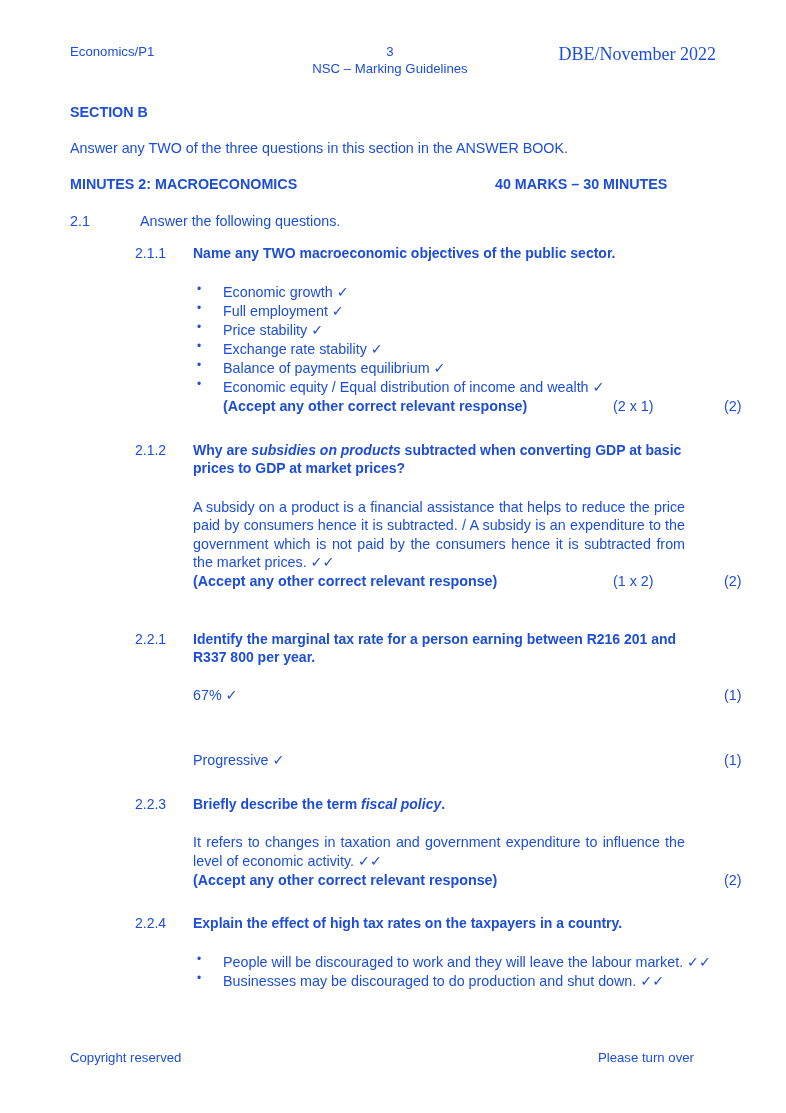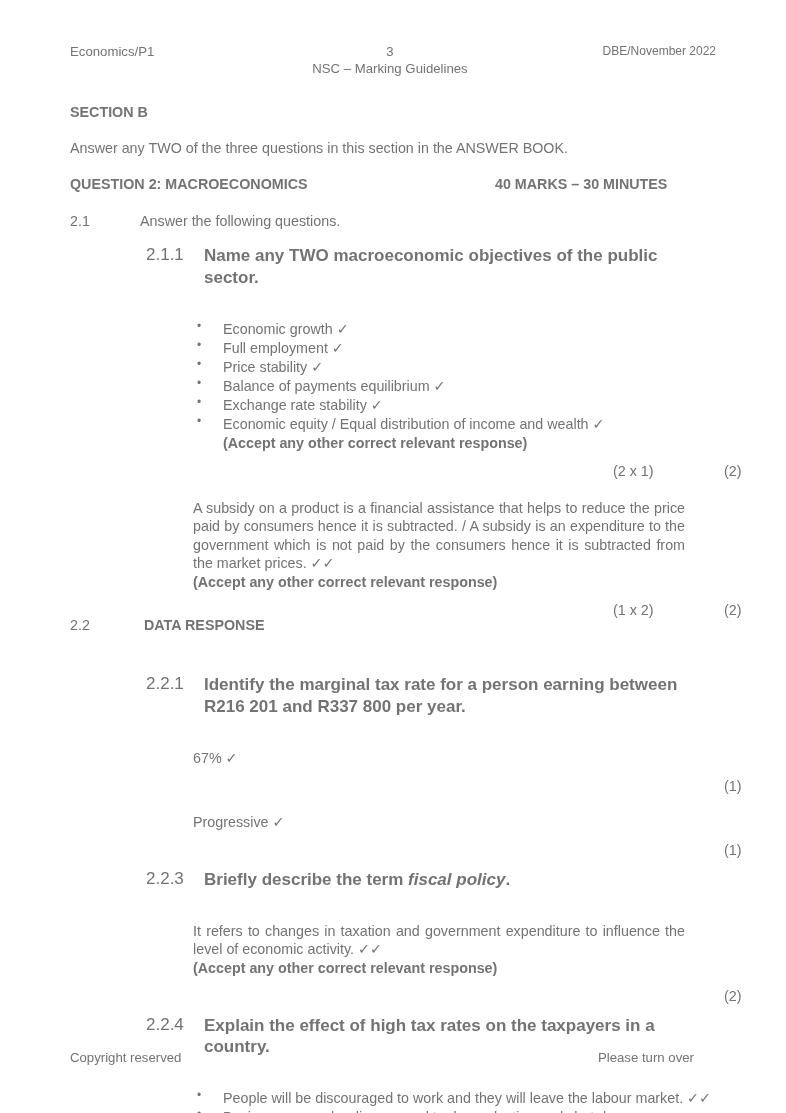--- a/index.html
+++ b/index.html
@@ -6,21 +6,21 @@
     margin: 0;
     padding: 0;
     background: #ffffff;
   }
   .page {
     position: relative;
     width: 786px;
     height: 1113px;
     background: #ffffff;
     font-family: "Liberation Sans", sans-serif;
-    color: #737373;
+    color: #1d4ed8;
     overflow: hidden;
   }
 
   
   .hdr {
     position: absolute;
     left: 70px;
     top: 44px;
     width: 646px;
     height: 46px;
@@ -33,22 +33,23 @@
     position: absolute;
     left: 0;
     top: 0;
     font-size: 13.2px;
     white-space: nowrap;
   }
   .hdr-right {
     position: absolute;
     right: 0;
     top: 0;
-    font-size: 12px;
-    white-space: nowrap;
+    font-size: 18px;
+    white-space: nowrap;
+    font-family: Liberation Serif, serif;
   }
   .hdr-center {
     position: absolute;
     left: 0;
     top: 0;
     width: 640px;
     text-align: center;
     font-size: 13.2px;
     white-space: nowrap;
   }
@@ -104,22 +105,22 @@
     position: absolute;
     left: 0;
     top: 0;
   }
   .lvl1.bold { font-weight: bold; }
 
   
   .lvl2 {
     position: relative;
     padding-left: 123px;
-    font-size: 17px;
-    margin: 11px;
+    font-size: 14px;
+    margin: 0;
   }
   .lvl2 .num {
     position: absolute;
     left: 65px;
     top: 0;
     font-weight: normal;
   }
   .qtext {
     font-weight: bold;
     display: block;
@@ -167,21 +168,20 @@
     max-width: 492px;
     text-align: right;
   }
 
   
   .mk {
     position: absolute;
     top: 0;
     white-space: nowrap;
     font-size: 14.3px;
-    margin-top: 28px;
   }
   .mk-calc { left: 520px; }
   .mk-total { left: 631px; }
 
   .spacer-s { height: 14px; }
   .spacer-m { height: 20px; }
   .spacer-l { height: 26px; }
 
   
   .ftr {
@@ -209,74 +209,74 @@
     </div>
   </div>
 
   <div class="body">
 
     <div class="section-title">SECTION B</div>
 
     <div class="intro">Answer any TWO of the three questions in this section in the ANSWER BOOK.</div>
 
     <div class="qhead">
-      <span>QUESTION 2:  MACROECONOMICS</span>
+      <span>MINUTES 2:  MACROECONOMICS</span>
       <span class="marksinfo">40 MARKS – 30 MINUTES</span>
     </div>
 
     <div class="lvl1">
       <span class="num">2.1</span>
       <span>Answer the following questions.</span>
     </div>
 
     <div class="lvl2">
       <span class="num">2.1.1</span>
       <span class="qtext">Name any TWO macroeconomic objectives of the public sector.</span>
     </div>
 
     <div class="spacer-m"></div>
 
     <div class="ans">
       <ul class="bul">
         <li>Economic growth ✓</li>
         <li>Full employment ✓</li>
         <li>Price stability ✓</li>
+        <li>Exchange rate stability ✓</li>
         <li>Balance of payments equilibrium ✓</li>
-        <li>Exchange rate stability ✓</li>
         <li>
           <span>Economic equity / Equal distribution of income and wealth ✓</span>
           <div style="position:relative;">
             <span class="accept">(Accept any other correct relevant response)</span>
             <span class="mk mk-calc" style="left:390px;">(2 x 1)</span>
             <span class="mk mk-total" style="left:501px;">(2)</span>
           </div>
         </li>
       </ul>
     </div>
 
     <div class="spacer-l"></div>
 
+    <div class="lvl2">
+      <span class="num">2.1.2</span>
+      <span class="qtext"><span>Why are </span><i>subsidies on products</i><span> subtracted when converting GDP at basic prices to GDP at market prices?</span></span>
+    </div>
 
     <div class="spacer-m"></div>
 
     <div class="ans">
       <div class="ans-para">A subsidy on a product is a financial assistance that helps to reduce the price paid by consumers hence it is subtracted. / A subsidy is an expenditure to the government which is not paid by the consumers hence it is subtracted from the market prices. ✓✓</div>
       <div style="position:relative;">
         <span class="accept">(Accept any other correct relevant response)</span>
         <span class="mk mk-calc" style="left:420px;">(1 x 2)</span>
         <span class="mk mk-total" style="left:531px;">(2)</span>
       </div>
     </div>
 
     <div class="spacer-l"></div>
 
-    <div class="lvl1 bold" style="padding-left:74px;">
-      <span class="num" style="font-weight:normal;">2.2</span>
-      <span>DATA RESPONSE</span>
-    </div>
 
     <div class="spacer-s"></div>
 
     <div class="lvl2">
       <span class="num">2.2.1</span>
       <span class="qtext">Identify the marginal tax rate for a person earning between R216 201 and R337 800 per year.</span>
     </div>
 
     <div class="spacer-m"></div>
 

